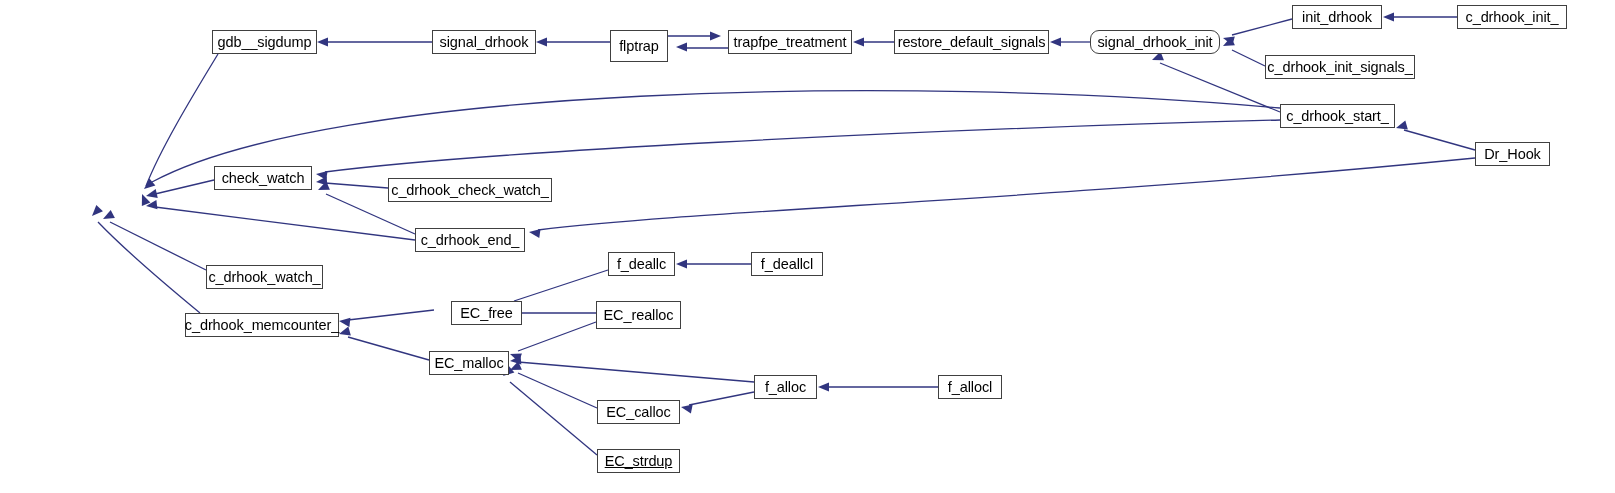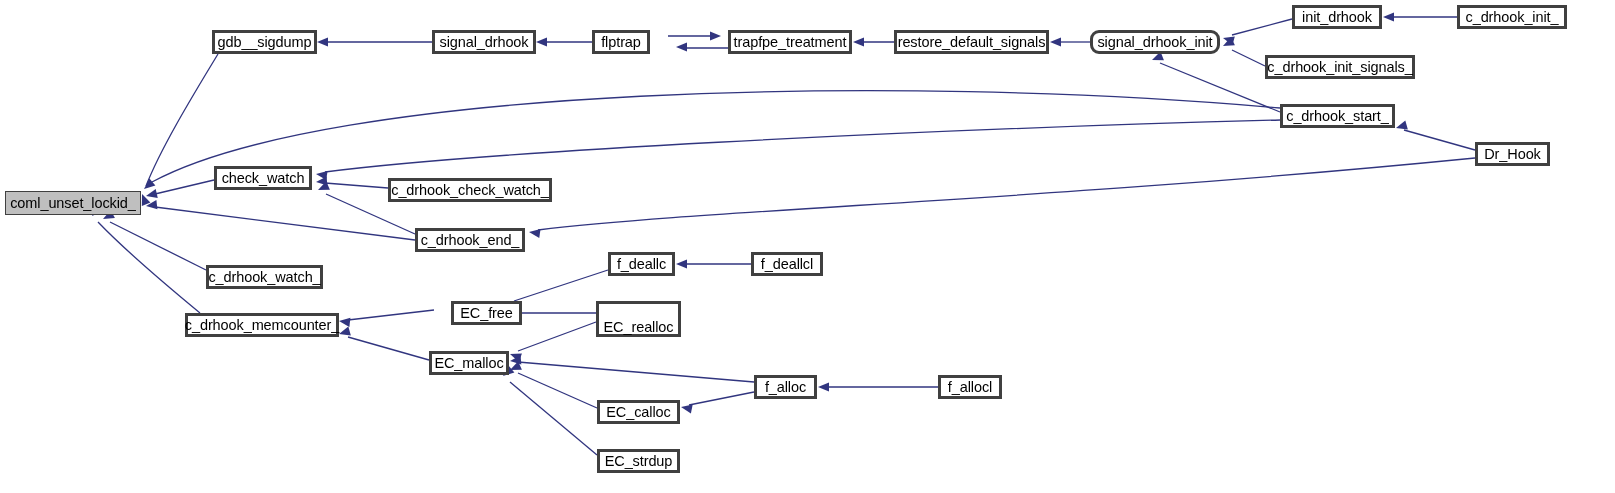--- a/index.html
+++ b/index.html
@@ -8,21 +8,21 @@
     width:1615px;
     height:493px;
     background:#ffffff;
     font-family:"Liberation Sans", sans-serif;
     overflow:hidden;
   }
   #edges{position:absolute;left:0;top:0;width:1615px;height:493px;}
   .node{
     position:absolute;
     box-sizing:border-box;
-    border:3px solid #0f766e;
+    border:1px solid #0f766e;
     background:#ffffff;
     color:#000000;
     font-size:14.5px;
     line-height:1;
     display:flex;
     align-items:center;
     justify-content:center;
     white-space:nowrap;
     letter-spacing:-0.1px;
     z-index:5;
@@ -97,30 +97,27 @@
       <polygon points="0,0 11,-4.6 11,4.6" fill="#31357f" transform="translate(510,361) rotate(-5)"></polygon>
       <path d="M 938 387 L 826 387" fill="none" stroke="#31357f" stroke-width="1.3"></path>
       <polygon points="0,0 11,-4.6 11,4.6" fill="#31357f" transform="translate(818,387) rotate(0)"></polygon>
       <path d="M 754 392 L 689 405" fill="none" stroke="#31357f" stroke-width="1.3"></path>
       <polygon points="0,0 11,-4.6 11,4.6" fill="#31357f" transform="translate(681,407) rotate(11)"></polygon>
       <path d="M 597 408 L 518 373" fill="none" stroke="#31357f" stroke-width="1.3"></path>
       <polygon points="0,0 11,-4.6 11,4.6" fill="#31357f" transform="translate(510,370) rotate(-24)"></polygon>
       <path d="M 597 455 L 510 382" fill="none" stroke="#31357f" stroke-width="1.3"></path>
       <polygon points="0,0 11,-4.6 11,4.6" fill="#31357f" transform="translate(503,376) rotate(-40)"></polygon>
     </svg>
-<div class="node highlight thick" style="left: 5px; top: 191px; width: 136px; height: 24px;">
-      <span>coml_unset_lockid_</span>
-    </div>
     <div class="node thick" style="left: 212px; top: 30px; width: 105px; height: 24px;">
       <span>gdb__sigdump</span>
     </div>
     <div class="node thick" style="left: 432px; top: 30px; width: 104px; height: 24px;">
       <span>signal_drhook</span>
     </div>
-    <div class="node thick" style="left: 592px; top: 30px; width: 58px; height: 24px;">
+    <div class="node thick" style="left: 610px; top: 30px; width: 58px; height: 32px;">
       <span>flptrap</span>
     </div>
     <div class="node thick" style="left: 728px; top: 30px; width: 124px; height: 24px; align-items: center;">
       <span>trapfpe_treatment</span>
     </div>
     <div class="node thick" style="left: 894px; top: 30px; width: 155px; height: 24px;">
       <span>restore_default_signals</span>
     </div>
     <div class="node thick" style="left: 1090px; top: 30px; width: 130px; height: 24px; border-radius: 9px;">
       <span>signal_drhook_init</span>
@@ -157,31 +154,31 @@
     </div>
     <div class="node thick" style="left: 608px; top: 252px; width: 67px; height: 24px;">
       <span>f_deallc</span>
     </div>
     <div class="node thick" style="left: 751px; top: 252px; width: 72px; height: 24px;">
       <span>f_deallcl</span>
     </div>
     <div class="node thick" style="left: 434px; top: 301px; width: 71px; height: 24px; margin-left: 17px;">
       <span>EC_free</span>
     </div>
-    <div class="node thick" style="left: 596px; top: 301px; width: 85px; height: 36px; align-items: flex-end;">
+    <div class="node thick" style="left: 596px; top: 301px; width: 85px; height: 28px;">
       <span>EC_realloc</span>
     </div>
     <div class="node thick" style="left: 429px; top: 351px; width: 80px; height: 24px;">
       <span>EC_malloc</span>
     </div>
     <div class="node thick" style="left: 754px; top: 375px; width: 63px; height: 24px;">
       <span>f_alloc</span>
     </div>
     <div class="node thick" style="left: 938px; top: 375px; width: 64px; height: 24px;">
       <span>f_allocl</span>
     </div>
     <div class="node thick" style="left: 597px; top: 400px; width: 83px; height: 24px;">
       <span>EC_calloc</span>
     </div>
-    <div class="node thick" style="left: 597px; top: 449px; width: 83px; height: 24px;">
+    <div class="node thick" style="left: 597px; top: 449px; width: 83px; height: 24px; text-decoration: underline;">
       <span>EC_strdup</span>
     </div>
   </div>
 
 </body></html>

